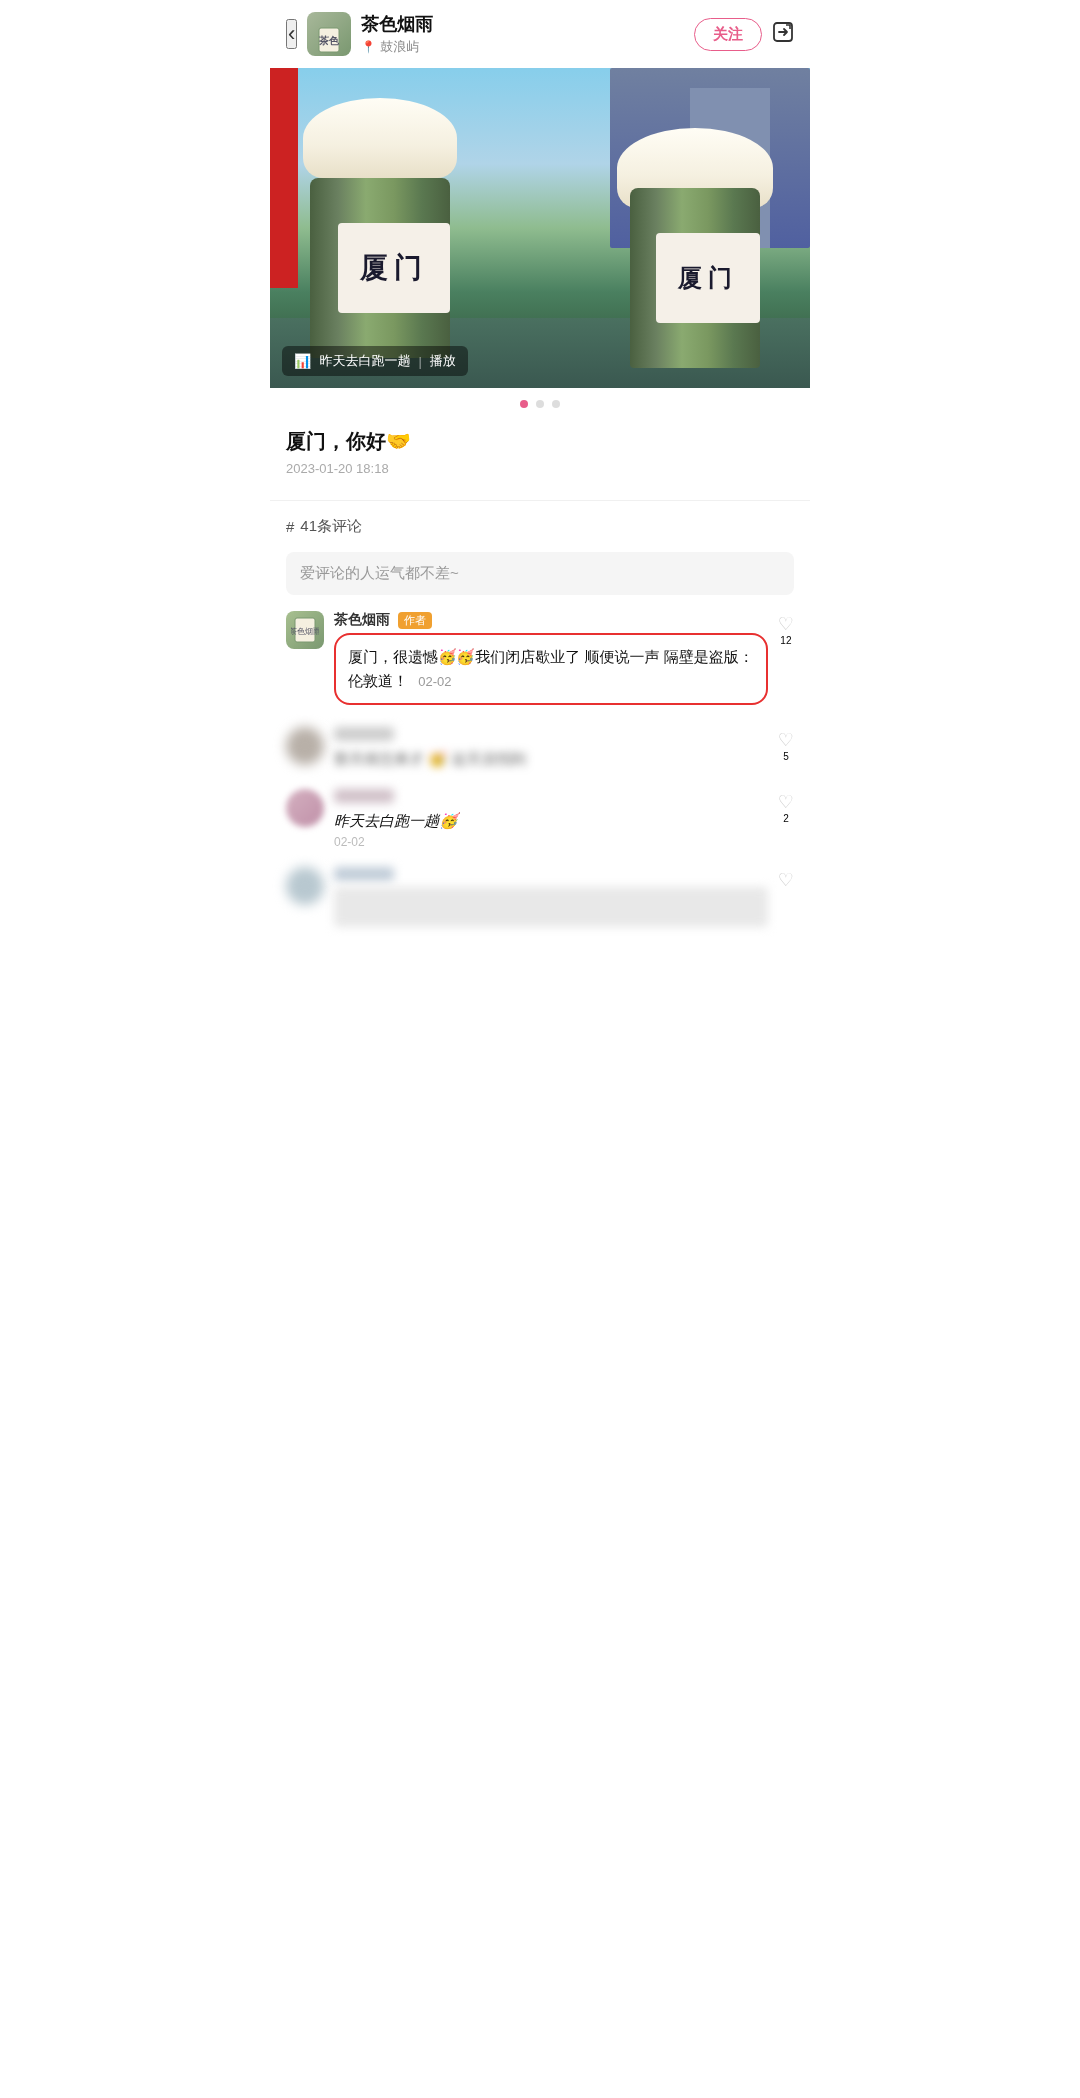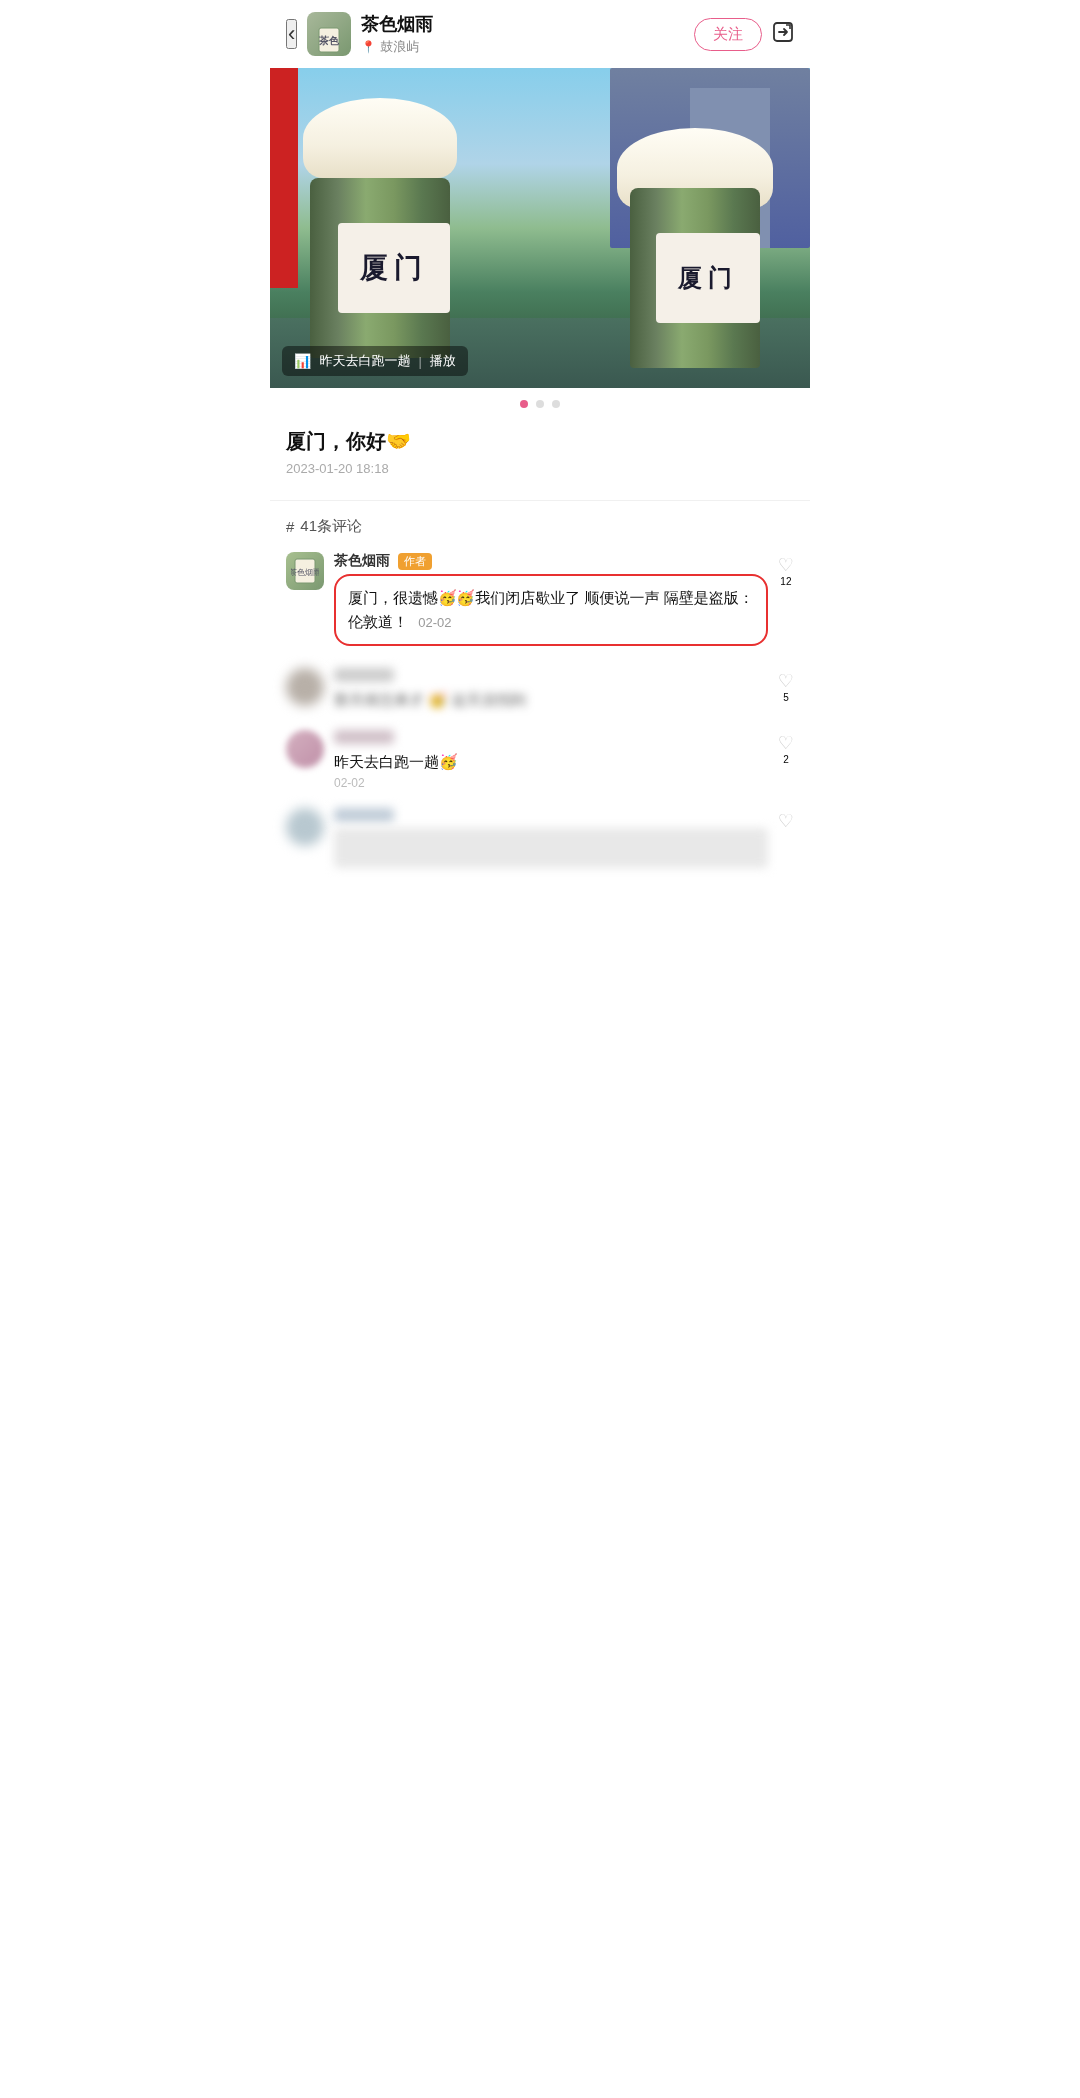--- a/index.html
+++ b/index.html
@@ -76,21 +76,21 @@
       gap: 10px;
     }
     .follow-btn {
       border: 1.5px solid #e85d8a;
       color: #e85d8a;
       background: #fff;
       border-radius: 20px;
       padding: 6px 18px;
       font-size: 15px;
       cursor: pointer;
-      font-weight: 400;
+      font-weight: 700;
     }
     .share-btn {
       font-size: 20px;
       color: #333;
       cursor: pointer;
       border: none;
       background: none;
     }
 
     
@@ -435,20 +435,23 @@
 
 <div class="separator"></div>
 
 <div class="comments-section">
 
   <div class="comments-header">
     <span class="comments-icon">#</span>
     <span>41条评论</span>
   </div>
 
+  <div class="prompt-comment">
+    <span>爱评论的人运气都不差~</span>
+  </div>
 
   <div class="comment-row">
     <div class="avatar-sq" style="background:linear-gradient(135deg,#a8c090,#7a9870);display:flex;align-items:center;justify-content:center;">
       <svg width="28" height="28" viewBox="0 0 28 28">
         <rect x="4" y="2" width="20" height="24" rx="2" fill="#f5f0e0" stroke="#7a9870" stroke-width="1"></rect>
         <text x="14" y="18" text-anchor="middle" font-size="8" fill="#556">茶色烟雨</text>
       </svg>
     </div>
     <div class="comment-content-col">
       <div class="comment-meta">
@@ -477,21 +480,21 @@
     <div class="comment-like-col">
       <span class="like-icon">♡</span>
       <span class="like-count">5</span>
     </div>
   </div>
 
   <div class="comment-row">
     <div class="avatar-circle" style="background:linear-gradient(135deg,#d4b0c0,#c090a8);filter:blur(3px);"></div>
     <div class="comment-content-col">
       <div class="blurred-name" style="margin-bottom:6px;background:#d0c0c8;"></div>
-      <div style="font-size:15px;color:#111;line-height:1.6;">
+      <div style="font-size:15px;color:#111;line-height:1.6;font-style:italic;">
         昨天去白跑一趟🥳
       </div>
       <div class="comment-time-plain">02-02</div>
     </div>
     <div class="comment-like-col">
       <span class="like-icon">♡</span>
       <span class="like-count">2</span>
     </div>
   </div>
 

